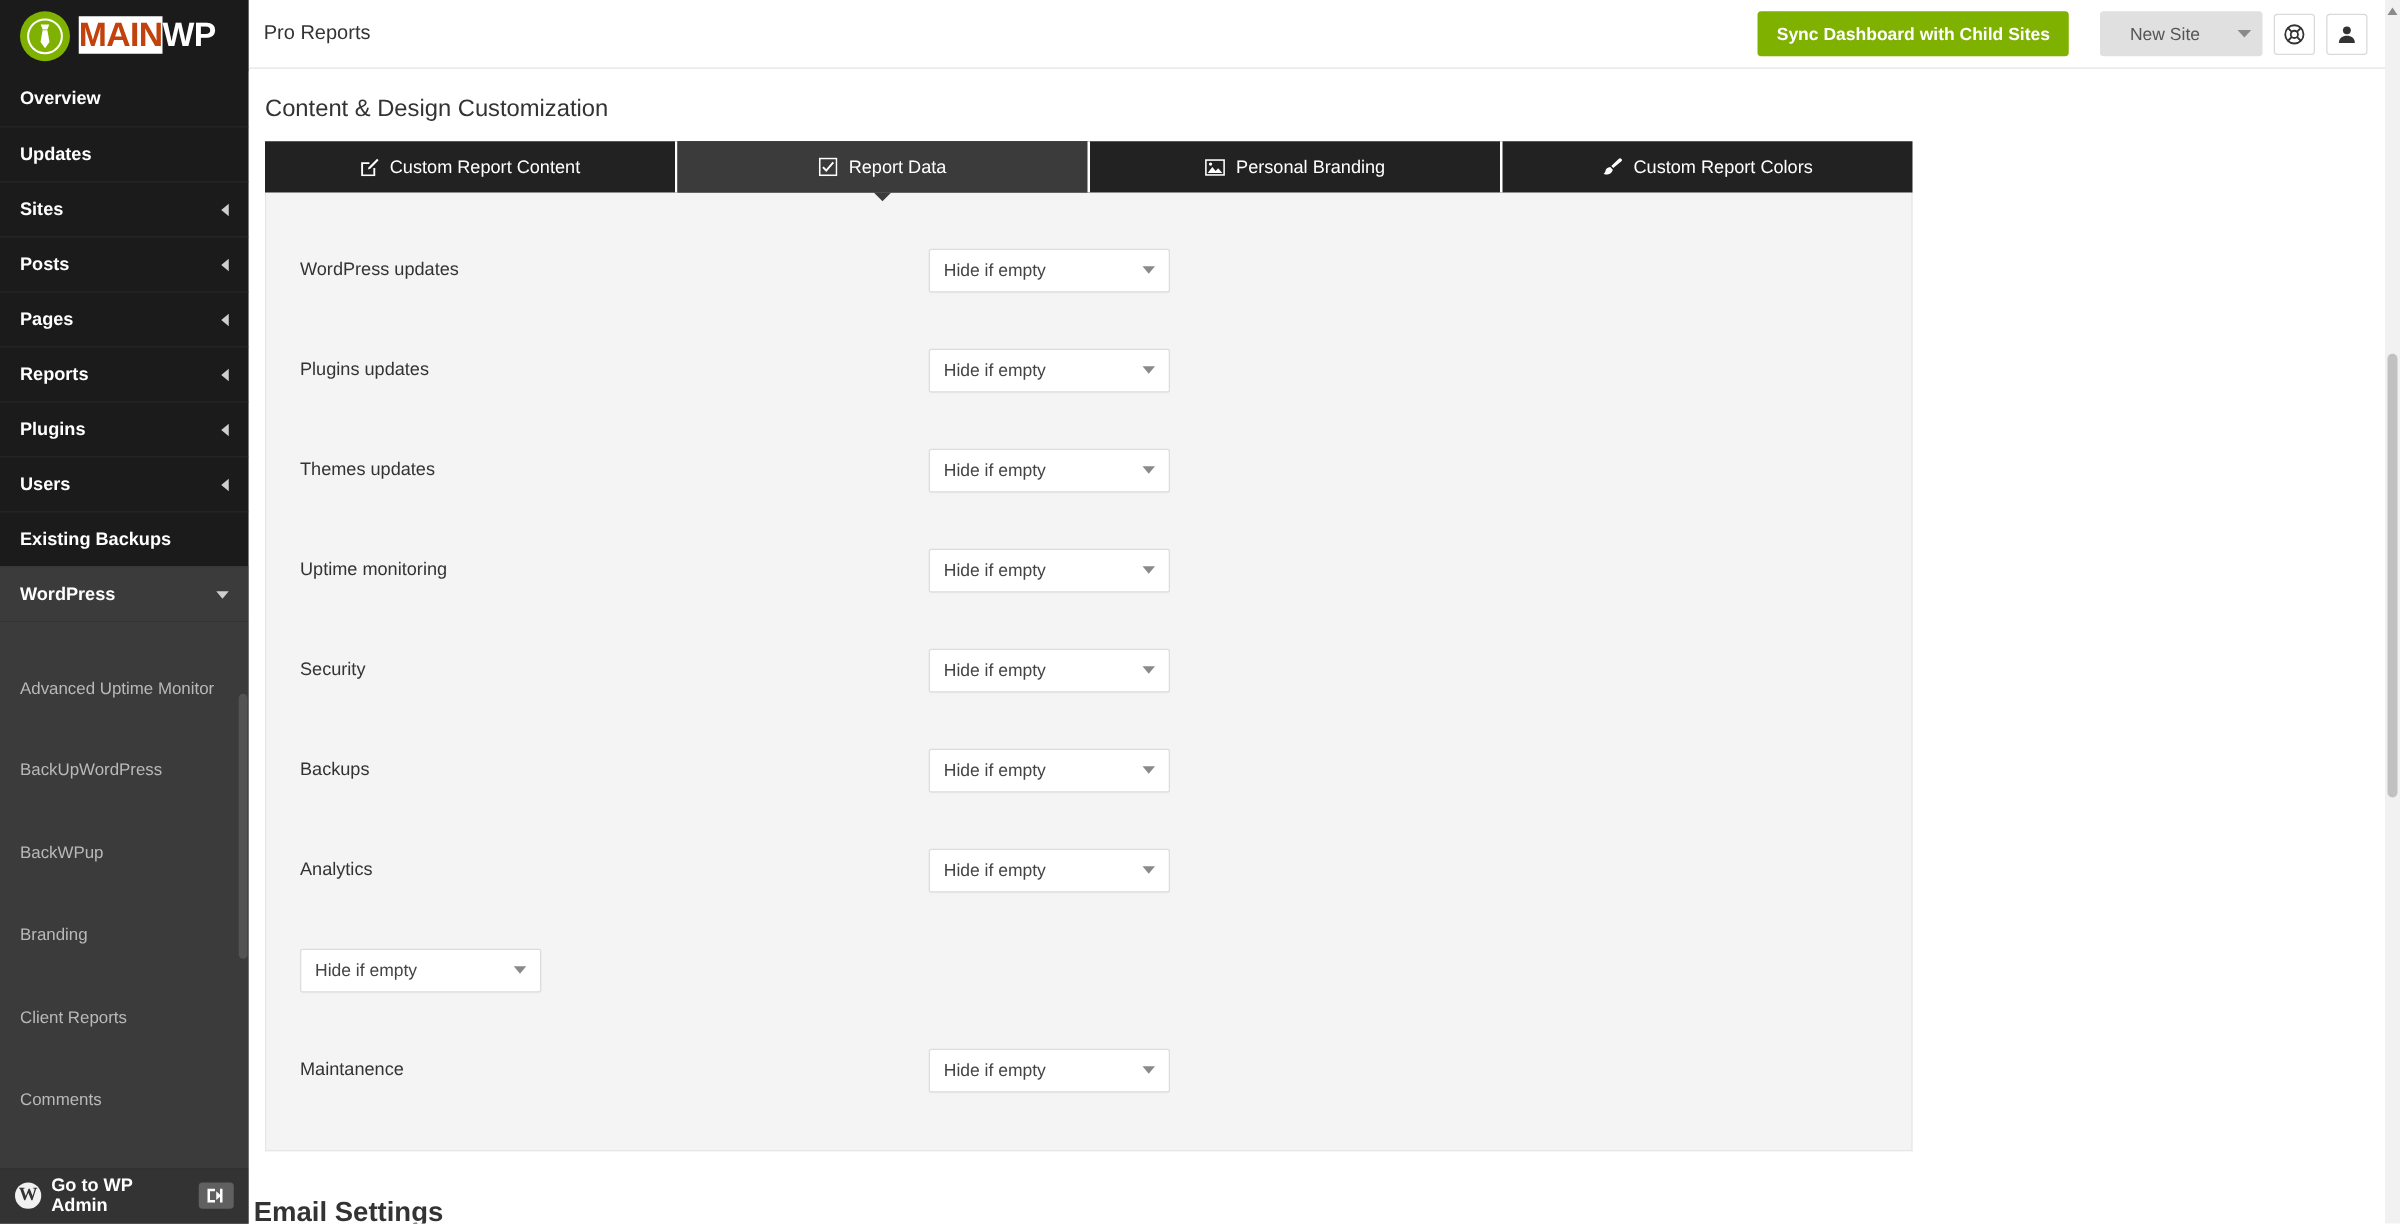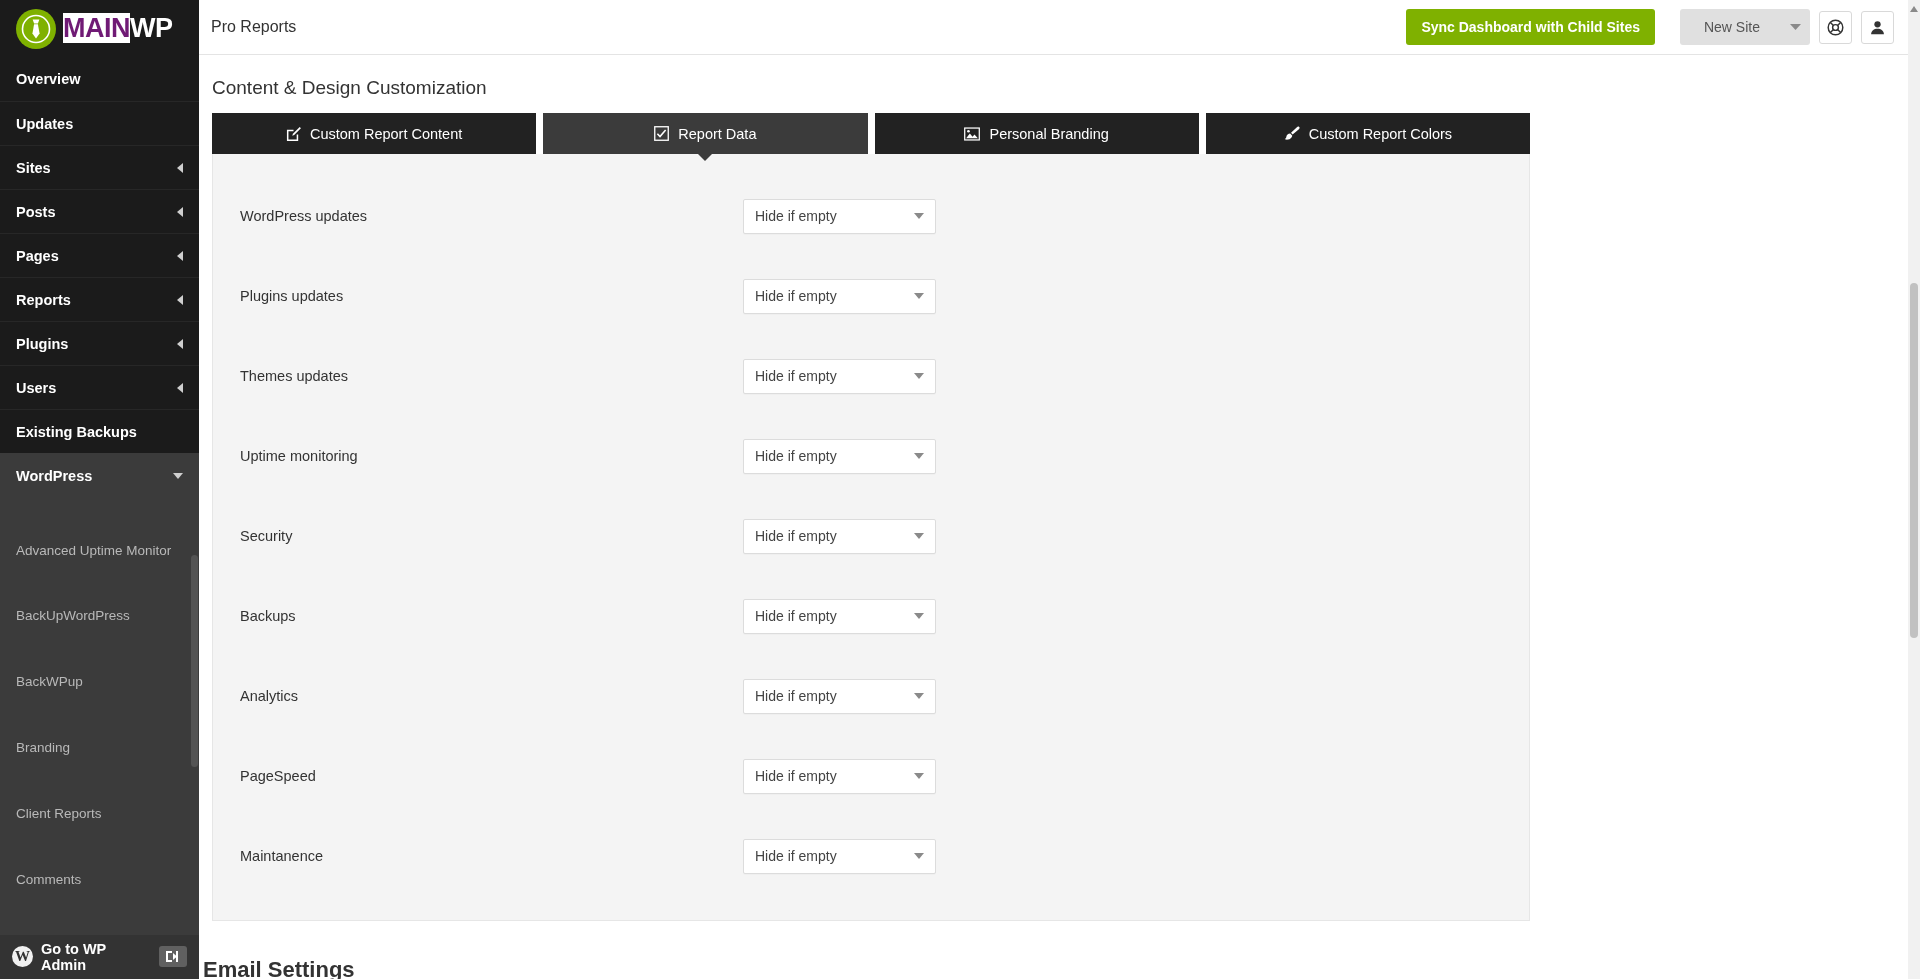--- a/index.html
+++ b/index.html
@@ -36,21 +36,21 @@
     margin-right: 7px;
     flex: none;
   }
   .logo-mark svg { display: block; }
   .logo-text {
     font-size: 27px;
     font-weight: bold;
     letter-spacing: -0.5px;
     line-height: 1;
   }
-  .logo-text .main { color: #701a75; }
+  .logo-text .main { color: #c2410c; }
   .logo-text .wp { color: #ffffff; }
 
   .nav { flex: 1 1 auto; overflow: hidden; }
   .nav-item {
     height: 44px;
     display: flex;
     align-items: center;
     padding: 0 16px;
     color: #ffffff;
     font-size: 14.5px;
@@ -196,21 +196,21 @@
   }
   .tab {
     flex: 1 1 0;
     display: flex;
     align-items: center;
     justify-content: center;
     gap: 9px;
     color: #ffffff;
     font-size: 14.5px;
     cursor: pointer;
-    border-right: 7px solid #ffffff;
+    border-right: 2px solid #ffffff;
     position: relative;
     user-select: none;
   }
   .tab:last-child { border-right: none; }
   .tab.active { background: #3b3b3b; }
   .tab.active::after {
     content: "";
     position: absolute;
     bottom: -7px; left: 50%;
     margin-left: -7px;
@@ -512,21 +512,20 @@
 
         <div class="field-row">
           <span class="field-label">Analytics</span>
           <div class="select-box">
             <span class="select-value">Hide if empty</span>
             <span class="select-caret"></span>
           </div>
         </div>
 
         <div class="field-row">
-          <span class="field-label">PageSpeed</span>
           <div class="select-box">
             <span class="select-value">Hide if empty</span>
             <span class="select-caret"></span>
           </div>
         </div>
 
         <div class="field-row">
           <span class="field-label">Maintanence</span>
           <div class="select-box">
             <span class="select-value">Hide if empty</span>

